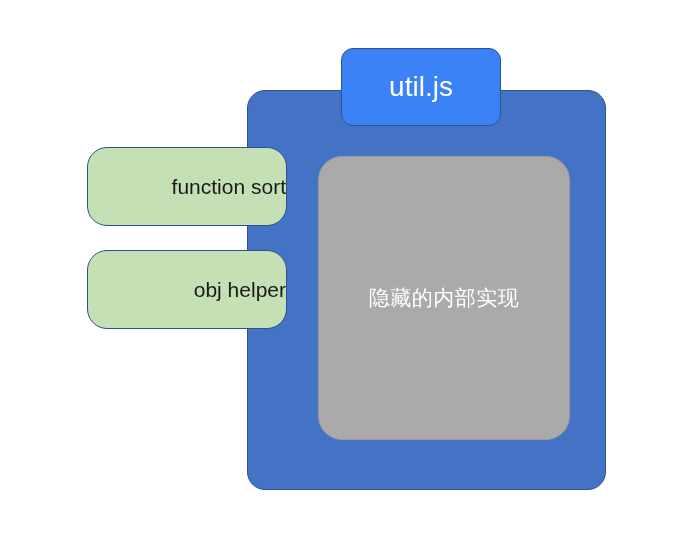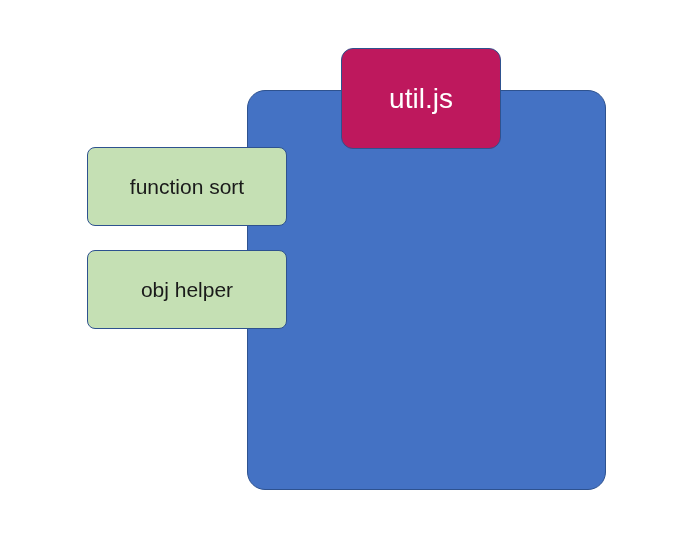--- a/index.html
+++ b/index.html
@@ -52,57 +52,61 @@
     font-size: 21px;
     letter-spacing: 0.5px;
     line-height: 1.3;
   }
 
   
   #module-title-badge {
     left: 341px;
     top: 48px;
     width: 160px;
-    height: 101px;
-    background: #be185d;
+    height: 78px;
+    background: #3b82f6;
     border: 1px solid #2E528F;
     border-radius: 12px;
   }
   #module-title-badge .label {
     color: #FFFFFF;
     font-size: 28px;
     line-height: 1.2;
   }
 
   
   .export-box {
     left: 87px;
     width: 200px;
     height: 79px;
     background: #C5E0B4;
     border: 1px solid #2E528F;
-    border-radius: 8px;
+    border-radius: 20px;
+    justify-content: flex-end;
   }
   .export-box .label {
     color: #1A1A1A;
     font-size: 21px;
     line-height: 1.2;
   }
   #export-box-0 { top: 147px; }
   #export-box-1 { top: 250px; }
   #export-box-2 { top: 354px; }
 </style>
 </head>
 <body>
 
 <div id="canvas">
 
   <div class="box" id="module-container">
   </div>
 
+  <div class="box" id="hidden-internals">
+    <span class="label">隐藏的内部实现</span>
+  </div>
 
   <div class="box" id="module-title-badge">
     <span class="label">util.js</span>
   </div>
 
   <div class="box export-box" id="export-box-0">
     <span class="label">function sort</span>
   </div>
 
   <div class="box export-box" id="export-box-1">

